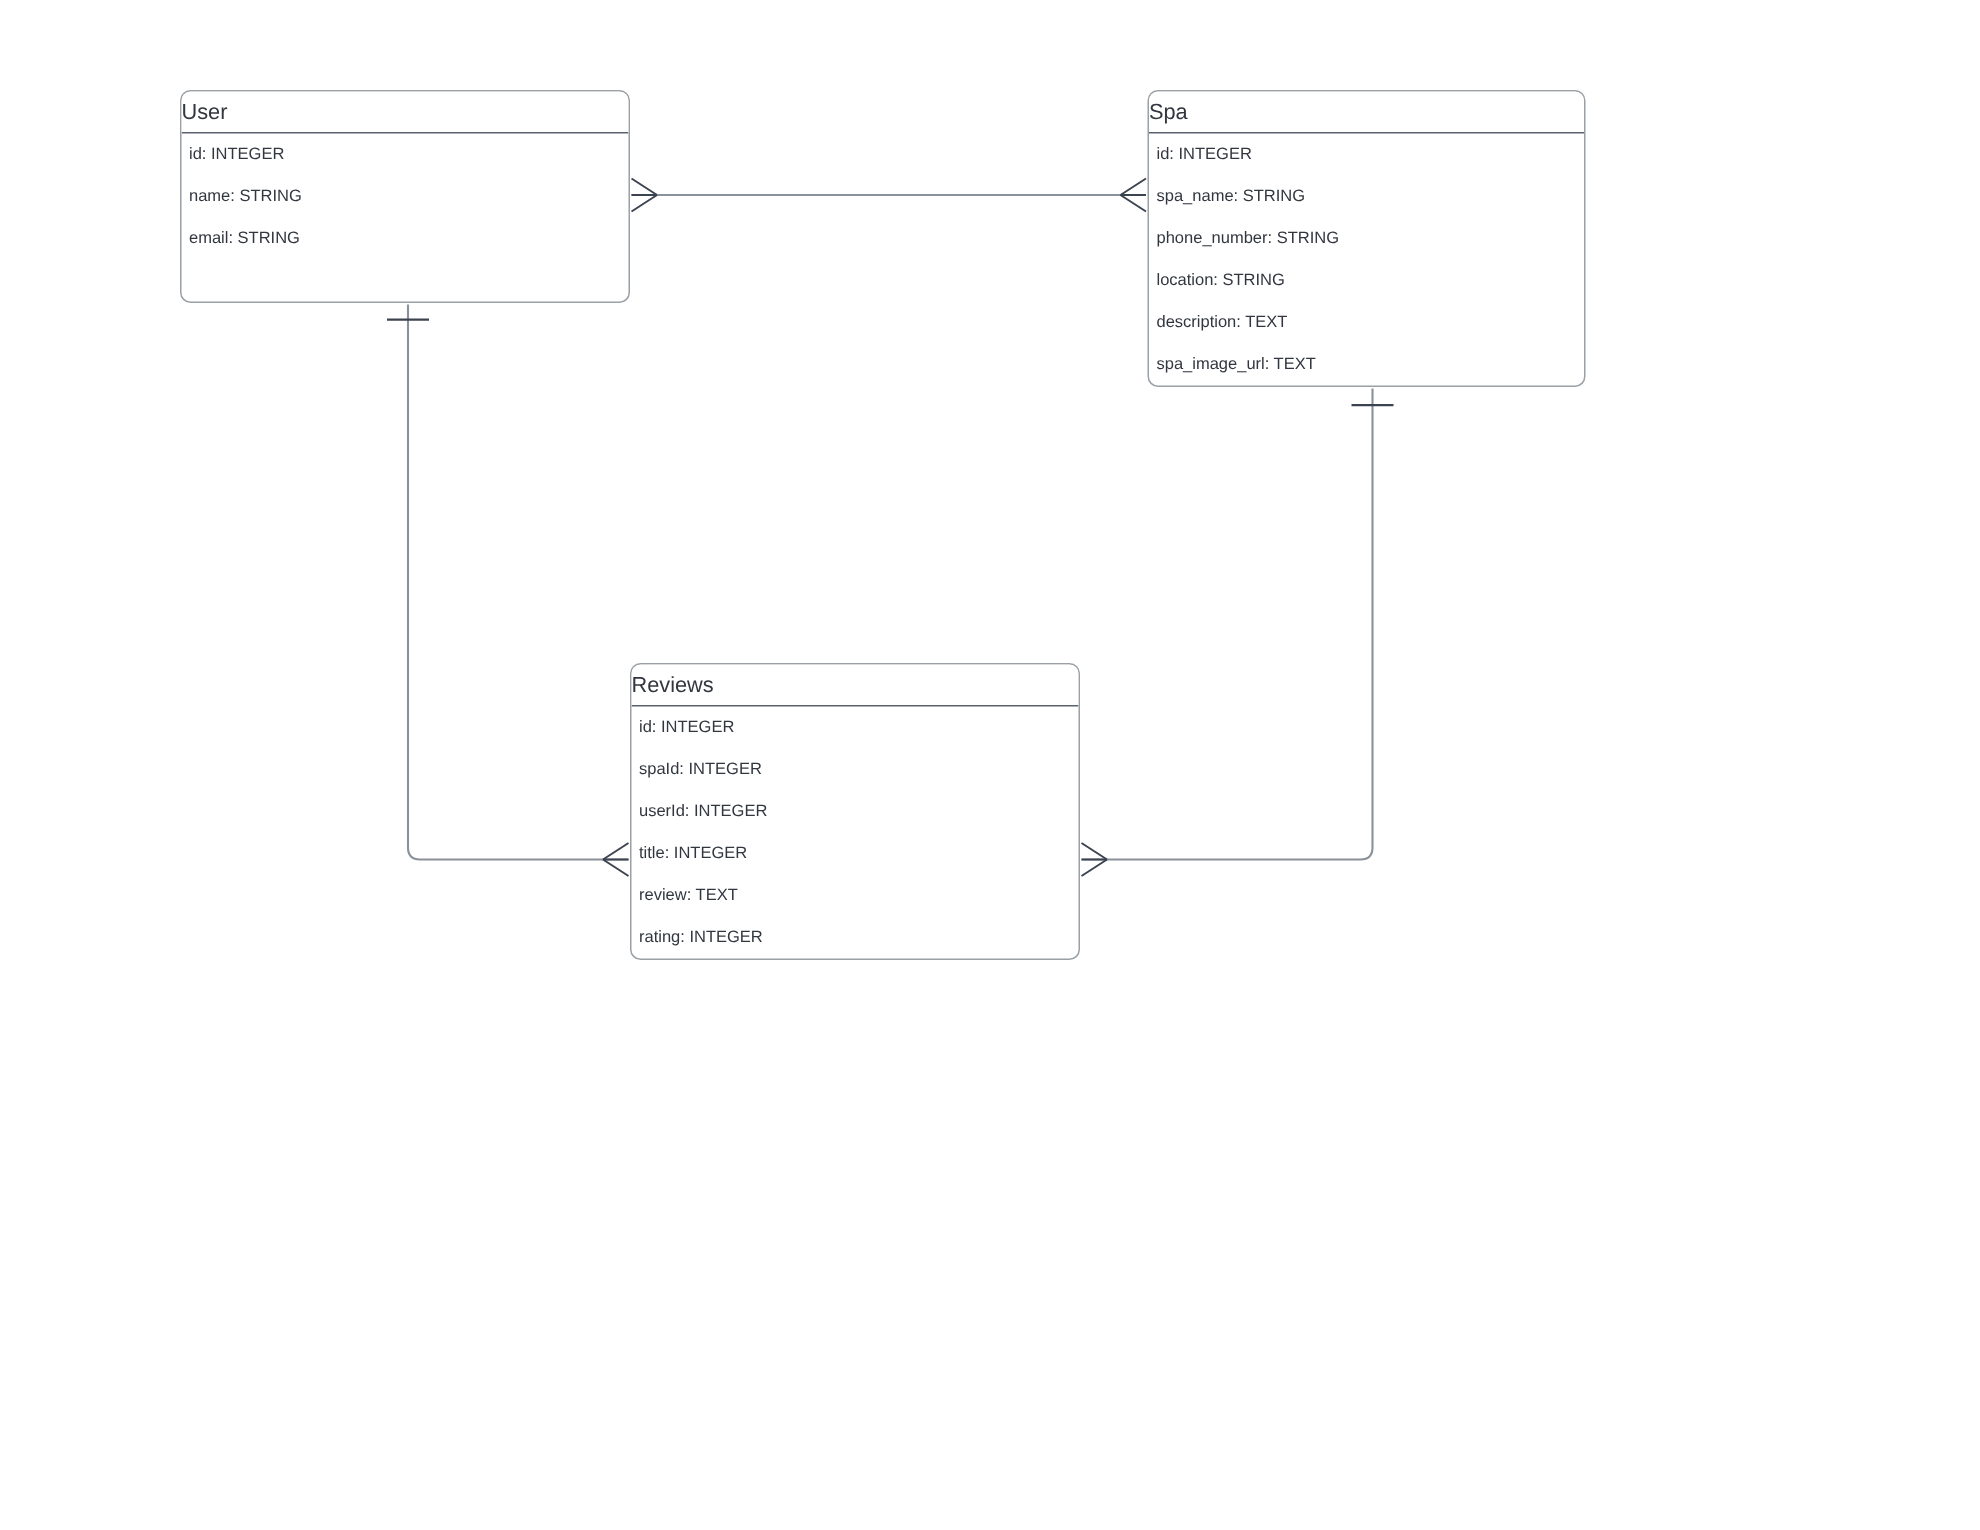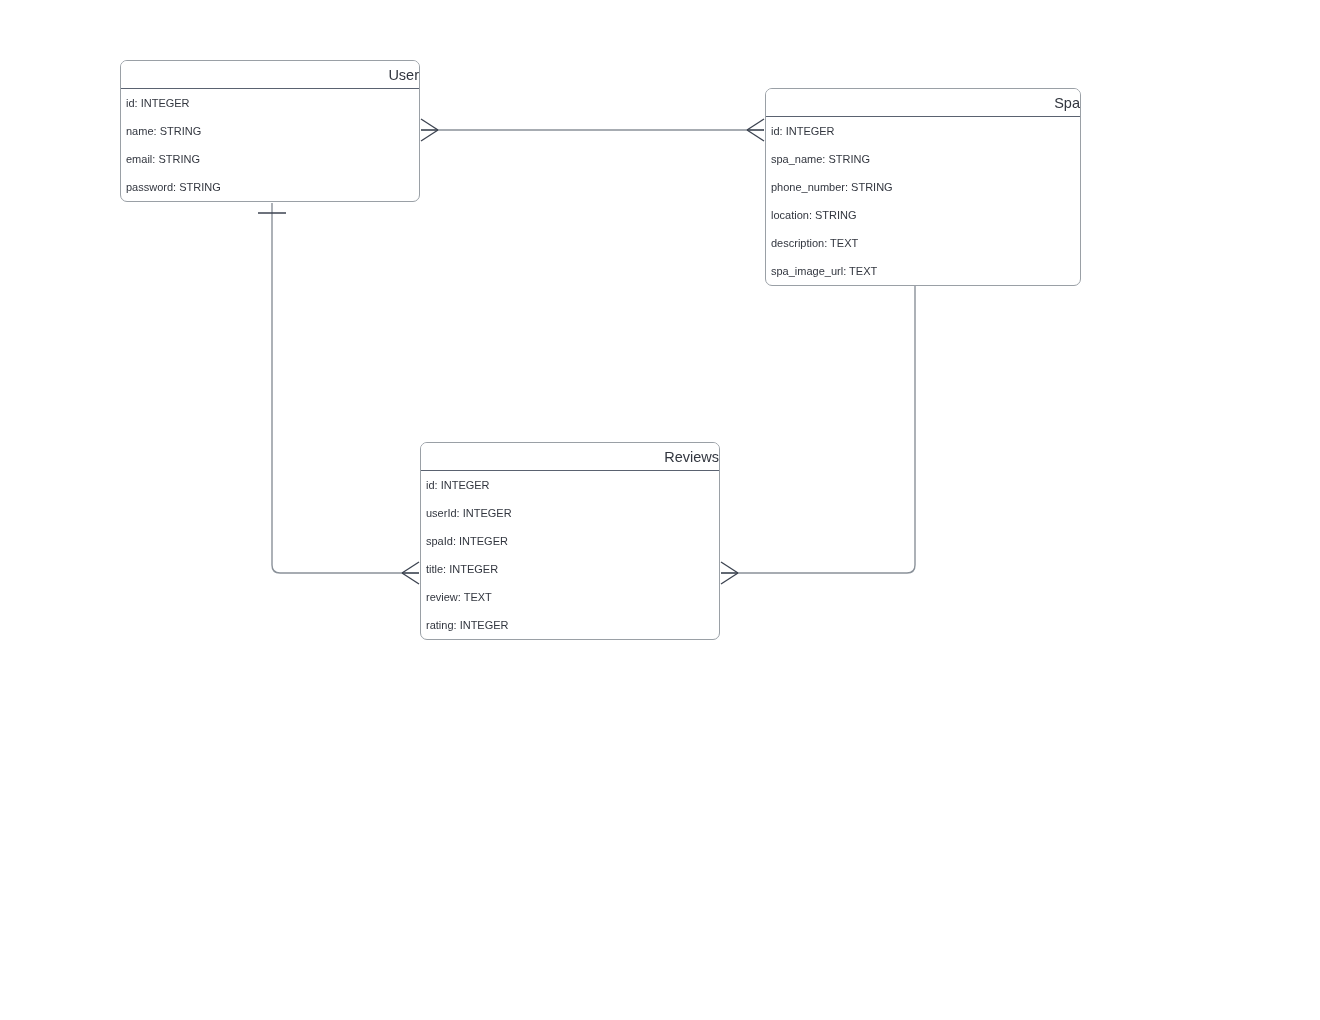--- a/index.html
+++ b/index.html
@@ -34,21 +34,21 @@
     position: absolute;
     box-sizing: border-box;
     background: #ffffff;
     border: 1px solid #9aa0a6;
     border-radius: 7px;
     overflow: hidden;
   }
   .entity-header {
     height: 28px;
     line-height: 28px;
-    text-align: right;
+    text-align: left;
     font-size: 14.5px;
     color: #32363f;
     border-bottom: 1px solid #5a6270;
     background: #ffffff;
     box-sizing: border-box;
     white-space: nowrap;
   }
   .attr-list {
     list-style: none;
     margin: 0;
@@ -111,41 +111,40 @@
       </g>
     </g>
   </svg>
 
   <div class="entity" style="left:120px; top:60px; width:300px; height:142px;">
     <div class="entity-header">User</div>
     <ul class="attr-list">
       <li class="attr-row">id: INTEGER</li>
       <li class="attr-row">name: STRING</li>
       <li class="attr-row">email: STRING</li>
-      <li class="attr-row">password: STRING</li>
     </ul>
   </div>
 
-  <div class="entity" style="left:765px; top:60px; width:316px; height:198px;margin-top:28px;">
+  <div class="entity" style="left:765px; top:60px; width:292px; height:198px;">
     <div class="entity-header">Spa</div>
     <ul class="attr-list">
       <li class="attr-row">id: INTEGER</li>
       <li class="attr-row">spa_name: STRING</li>
       <li class="attr-row">phone_number: STRING</li>
       <li class="attr-row">location: STRING</li>
       <li class="attr-row">description: TEXT</li>
       <li class="attr-row">spa_image_url: TEXT</li>
     </ul>
   </div>
 
   <div class="entity" style="left:420px; top:442px; width:300px; height:198px;">
     <div class="entity-header">Reviews</div>
     <ul class="attr-list">
       <li class="attr-row">id: INTEGER</li>
+      <li class="attr-row">spaId: INTEGER</li>
       <li class="attr-row">userId: INTEGER</li>
-      <li class="attr-row">spaId: INTEGER</li>
       <li class="attr-row">title: INTEGER</li>
       <li class="attr-row">review: TEXT</li>
       <li class="attr-row">rating: INTEGER</li>
     </ul>
   </div>
 
 </div>
 
 </body></html>

